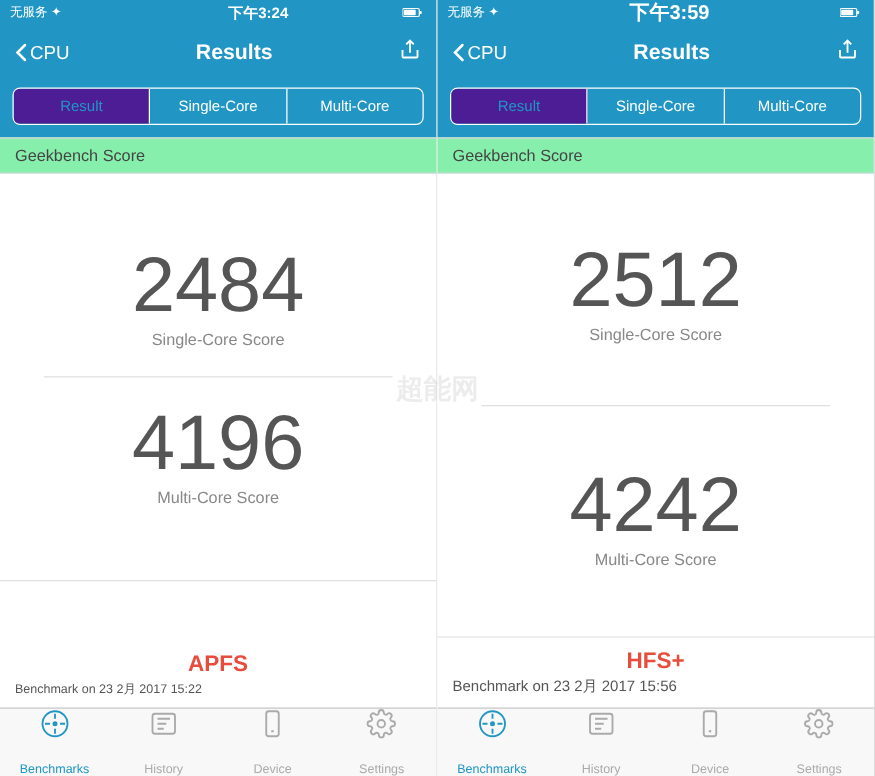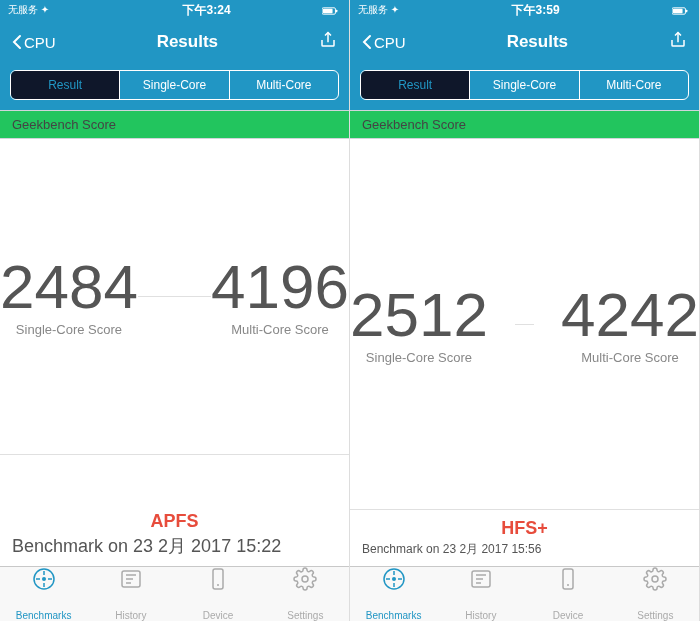--- a/index.html
+++ b/index.html
@@ -67,40 +67,40 @@
       font-size: 12px;
       color: white;
       background: transparent;
       border: none;
       cursor: pointer;
       font-weight: 500;
       border-right: 1.5px solid white;
     }
     .segment-btn:last-child { border-right: none; }
     .segment-btn.active {
-      background: #0f172a;
+      background: #4c1d95;
       color: #2196c4;
     }
 
     
     .section-header {
-      background: #22c55e;
+      background: #86efac;
       padding: 6px 12px;
       font-size: 13px;
       color: #444;
       font-weight: 500;
       border-bottom: 1px solid #d0d5da;
       border-top: 1px solid #d0d5da;
     }
 
     
     .scores-area {
       flex: 1;
       display: flex;
-      flex-direction: row;
+      flex-direction: column;
       align-items: center;
       justify-content: center;
       background: white;
       padding: 16px 0;
     }
 
     .score-block {
       text-align: center;
       margin: 18px 0;
     }
@@ -133,21 +133,21 @@
       border-top: 1px solid #c8c8c8;
       display: flex;
       align-items: stretch;
     }
 
     .tab-item {
       flex: 1;
       display: flex;
       flex-direction: column;
       align-items: center;
-      justify-content: space-between;
+      justify-content: center;
       cursor: pointer;
       gap: 14px;
     }
 
     .tab-label {
       font-size: 10px;
       color: #aaa;
     }
     .tab-item.active .tab-label {
       color: #2196c4;
@@ -156,20 +156,21 @@
     .divider-line {
       height: 1px;
       background: #e0e0e0;
       margin: 0 0;
     }
   </style>
 </head>
 <body>
 
 <div id="app" style="display:flex;width:700px;height:621px;position:relative;">
+    <div style="position: absolute; left: 50%; top: 50%; transform: translate(-50%, -50%); opacity: 0.15; font-size: 22px; color: rgb(136, 136, 136); pointer-events: none; z-index: 10; white-space: nowrap; font-weight: bold;">超能网</div>
     <div class="phone-panel">
       <div class="status-bar">
     <span style="font-size:10px;">无服务 ✦</span>
     <span style="font-size:12px;font-weight:600;margin-left:42px;">下午3:24</span>
     <span style="font-size:10px;">
       <svg width="16" height="8" viewBox="0 0 25 12" style="vertical-align:middle;margin-right:3px;">
             <rect x="0" y="1" width="21" height="10" rx="2" stroke="white" stroke-width="1.5" fill="none"></rect>
             <rect x="1.5" y="2.5" width="15" height="7" rx="1" fill="white"></rect>
             <rect x="21" y="4" width="3" height="4" rx="1" fill="white"></rect>
           </svg>
@@ -205,21 +206,21 @@
       <div class="score-label">Single-Core Score</div>
     </div>
     <div class="divider-line" style="width:80%;margin:4px auto;"></div>
     <div class="score-block">
       <div class="score-number">4196</div>
       <div class="score-label">Multi-Core Score</div>
     </div>
   </div>
       <div class="benchmark-footer">
     <div style="font-size:18px;font-weight:700;color:#e74c3c;text-align:center;margin-top:48px;">APFS</div>
-    <div style="font-size:18px;color:#555;text-align:left;margin-top:2px;">Benchmark on 23 2月 2017 15:22</div>
+    <div style="font-size:10px;color:#555;text-align:left;margin-top:2px;">Benchmark on 23 2月 2017 15:22</div>
   </div>
       <div class="tab-bar">
         <div class="tab-item active">
       <span><svg viewBox="0 0 24 24" width="24" height="24" fill="#2196c4">
               <circle cx="12" cy="12" r="10" stroke="#2196c4" stroke-width="1.5" fill="none"></circle>
               <circle cx="12" cy="12" r="2" fill="#2196c4"></circle>
               <line x1="12" y1="4" x2="12" y2="8" stroke="#2196c4" stroke-width="1.5"></line>
               <line x1="12" y1="16" x2="12" y2="20" stroke="#2196c4" stroke-width="1.5"></line>
               <line x1="4" y1="12" x2="8" y2="12" stroke="#2196c4" stroke-width="1.5"></line>
               <line x1="16" y1="12" x2="20" y2="12" stroke="#2196c4" stroke-width="1.5"></line>
@@ -247,21 +248,21 @@
               <circle cx="12" cy="12" r="3"></circle>
               <path d="M19.4 15a1.65 1.65 0 0 0 .33 1.82l.06.06a2 2 0 0 1-2.83 2.83l-.06-.06a1.65 1.65 0 0 0-1.82-.33 1.65 1.65 0 0 0-1 1.51V21a2 2 0 0 1-4 0v-.09A1.65 1.65 0 0 0 9 19.4a1.65 1.65 0 0 0-1.82.33l-.06.06a2 2 0 0 1-2.83-2.83l.06-.06A1.65 1.65 0 0 0 4.68 15a1.65 1.65 0 0 0-1.51-1H3a2 2 0 0 1 0-4h.09A1.65 1.65 0 0 0 4.6 9a1.65 1.65 0 0 0-.33-1.82l-.06-.06a2 2 0 0 1 2.83-2.83l.06.06A1.65 1.65 0 0 0 9 4.68a1.65 1.65 0 0 0 1-1.51V3a2 2 0 0 1 4 0v.09a1.65 1.65 0 0 0 1 1.51 1.65 1.65 0 0 0 1.82-.33l.06-.06a2 2 0 0 1 2.83 2.83l-.06.06A1.65 1.65 0 0 0 19.4 9a1.65 1.65 0 0 0 1.51 1H21a2 2 0 0 1 0 4h-.09a1.65 1.65 0 0 0-1.51 1z"></path>
             </svg></span>
       <span class="tab-label" style="color:#aaa">Settings</span>
     </div>
       </div>
     </div>
     <div class="phone-panel">
       <div class="status-bar">
     <span style="font-size:10px;">无服务 ✦</span>
-    <span style="font-size:12px;font-weight:600;text-align:center;">下午3:59</span>
+    <span style="font-size:16px;font-weight:600;text-align:center;">下午3:59</span>
     <span style="font-size:10px;">
       <svg width="16" height="8" viewBox="0 0 25 12" style="vertical-align:middle;margin-right:3px;">
             <rect x="0" y="1" width="21" height="10" rx="2" stroke="white" stroke-width="1.5" fill="none"></rect>
             <rect x="1.5" y="2.5" width="15" height="7" rx="1" fill="white"></rect>
             <rect x="21" y="4" width="3" height="4" rx="1" fill="white"></rect>
           </svg>
     </span>
   </div>
       <div class="nav-bar">
     <span style="display:flex;align-items:center;gap:2px;font-size:15px;color:white;cursor:pointer;">

